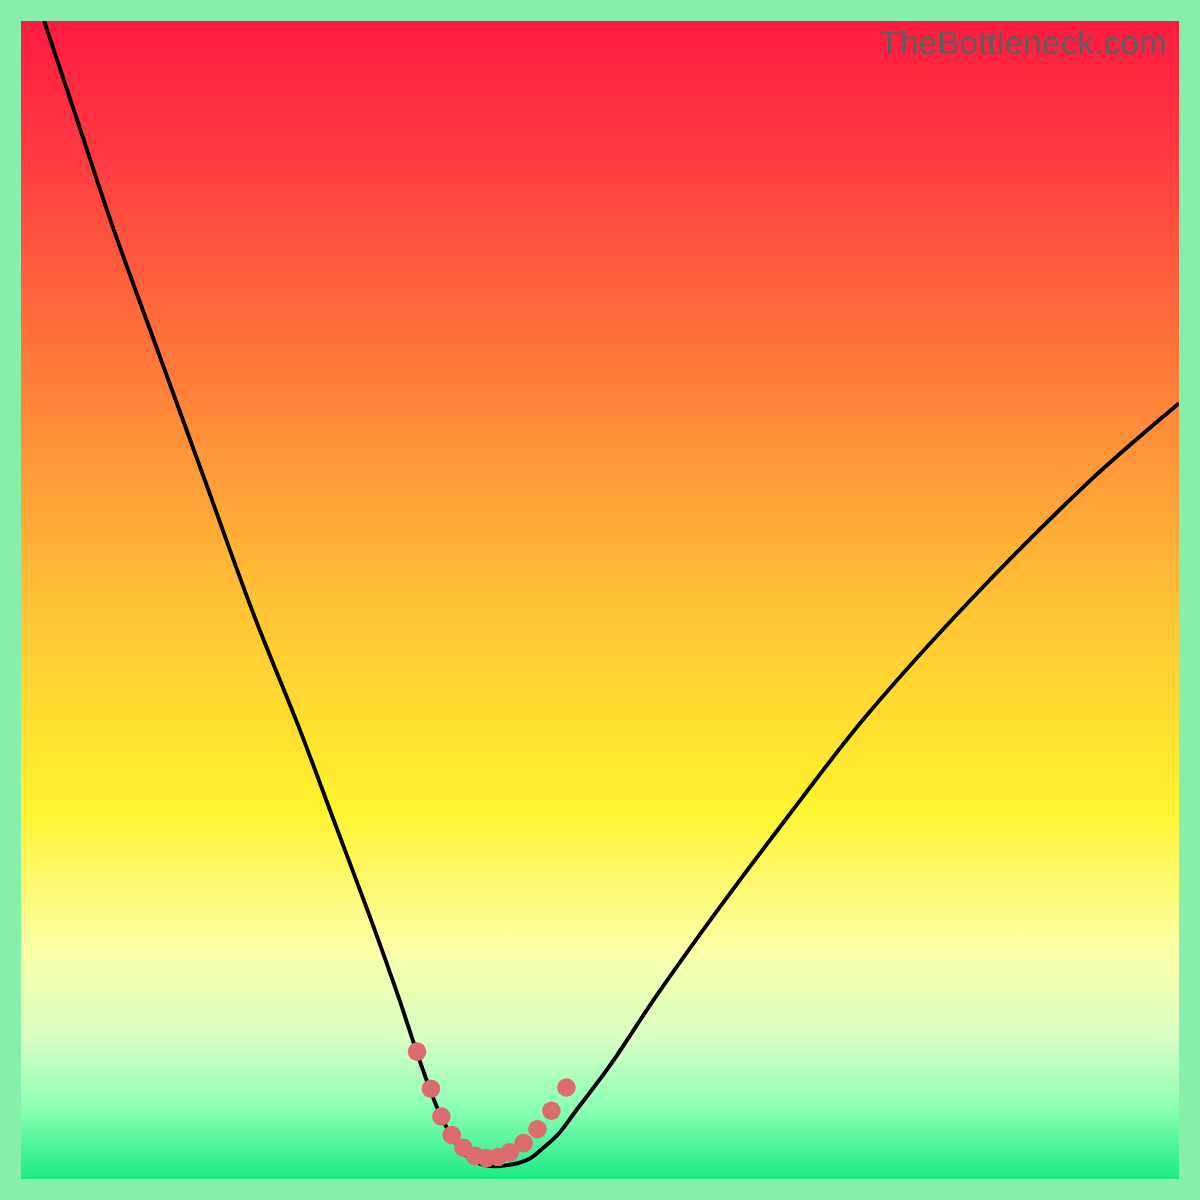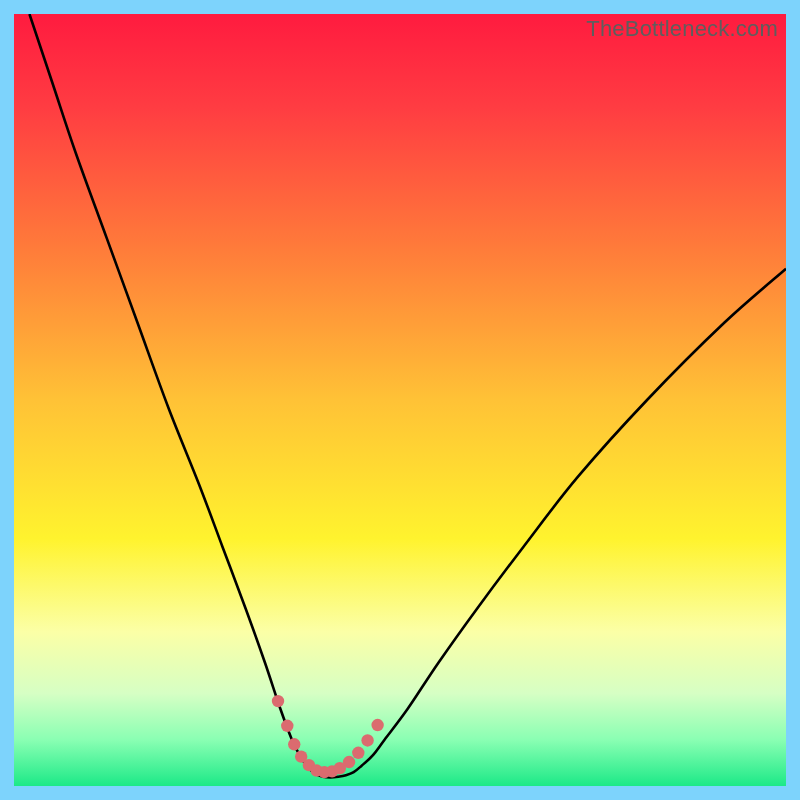--- a/index.html
+++ b/index.html
@@ -8,21 +8,21 @@
     background: #000;
     width: 800px;
     height: 800px;
     overflow: hidden;
     font-family: Arial, Helvetica, sans-serif;
   }
   .frame {
     position: relative;
     width: 800px;
     height: 800px;
-    background: #7dd3fc;
+    background: #86efac;
   }
   .plot {
     position: absolute;
     left: 14px;
     top: 14px;
     width: 772px;
     height: 772px;
     overflow: hidden;
   }
   .watermark {

